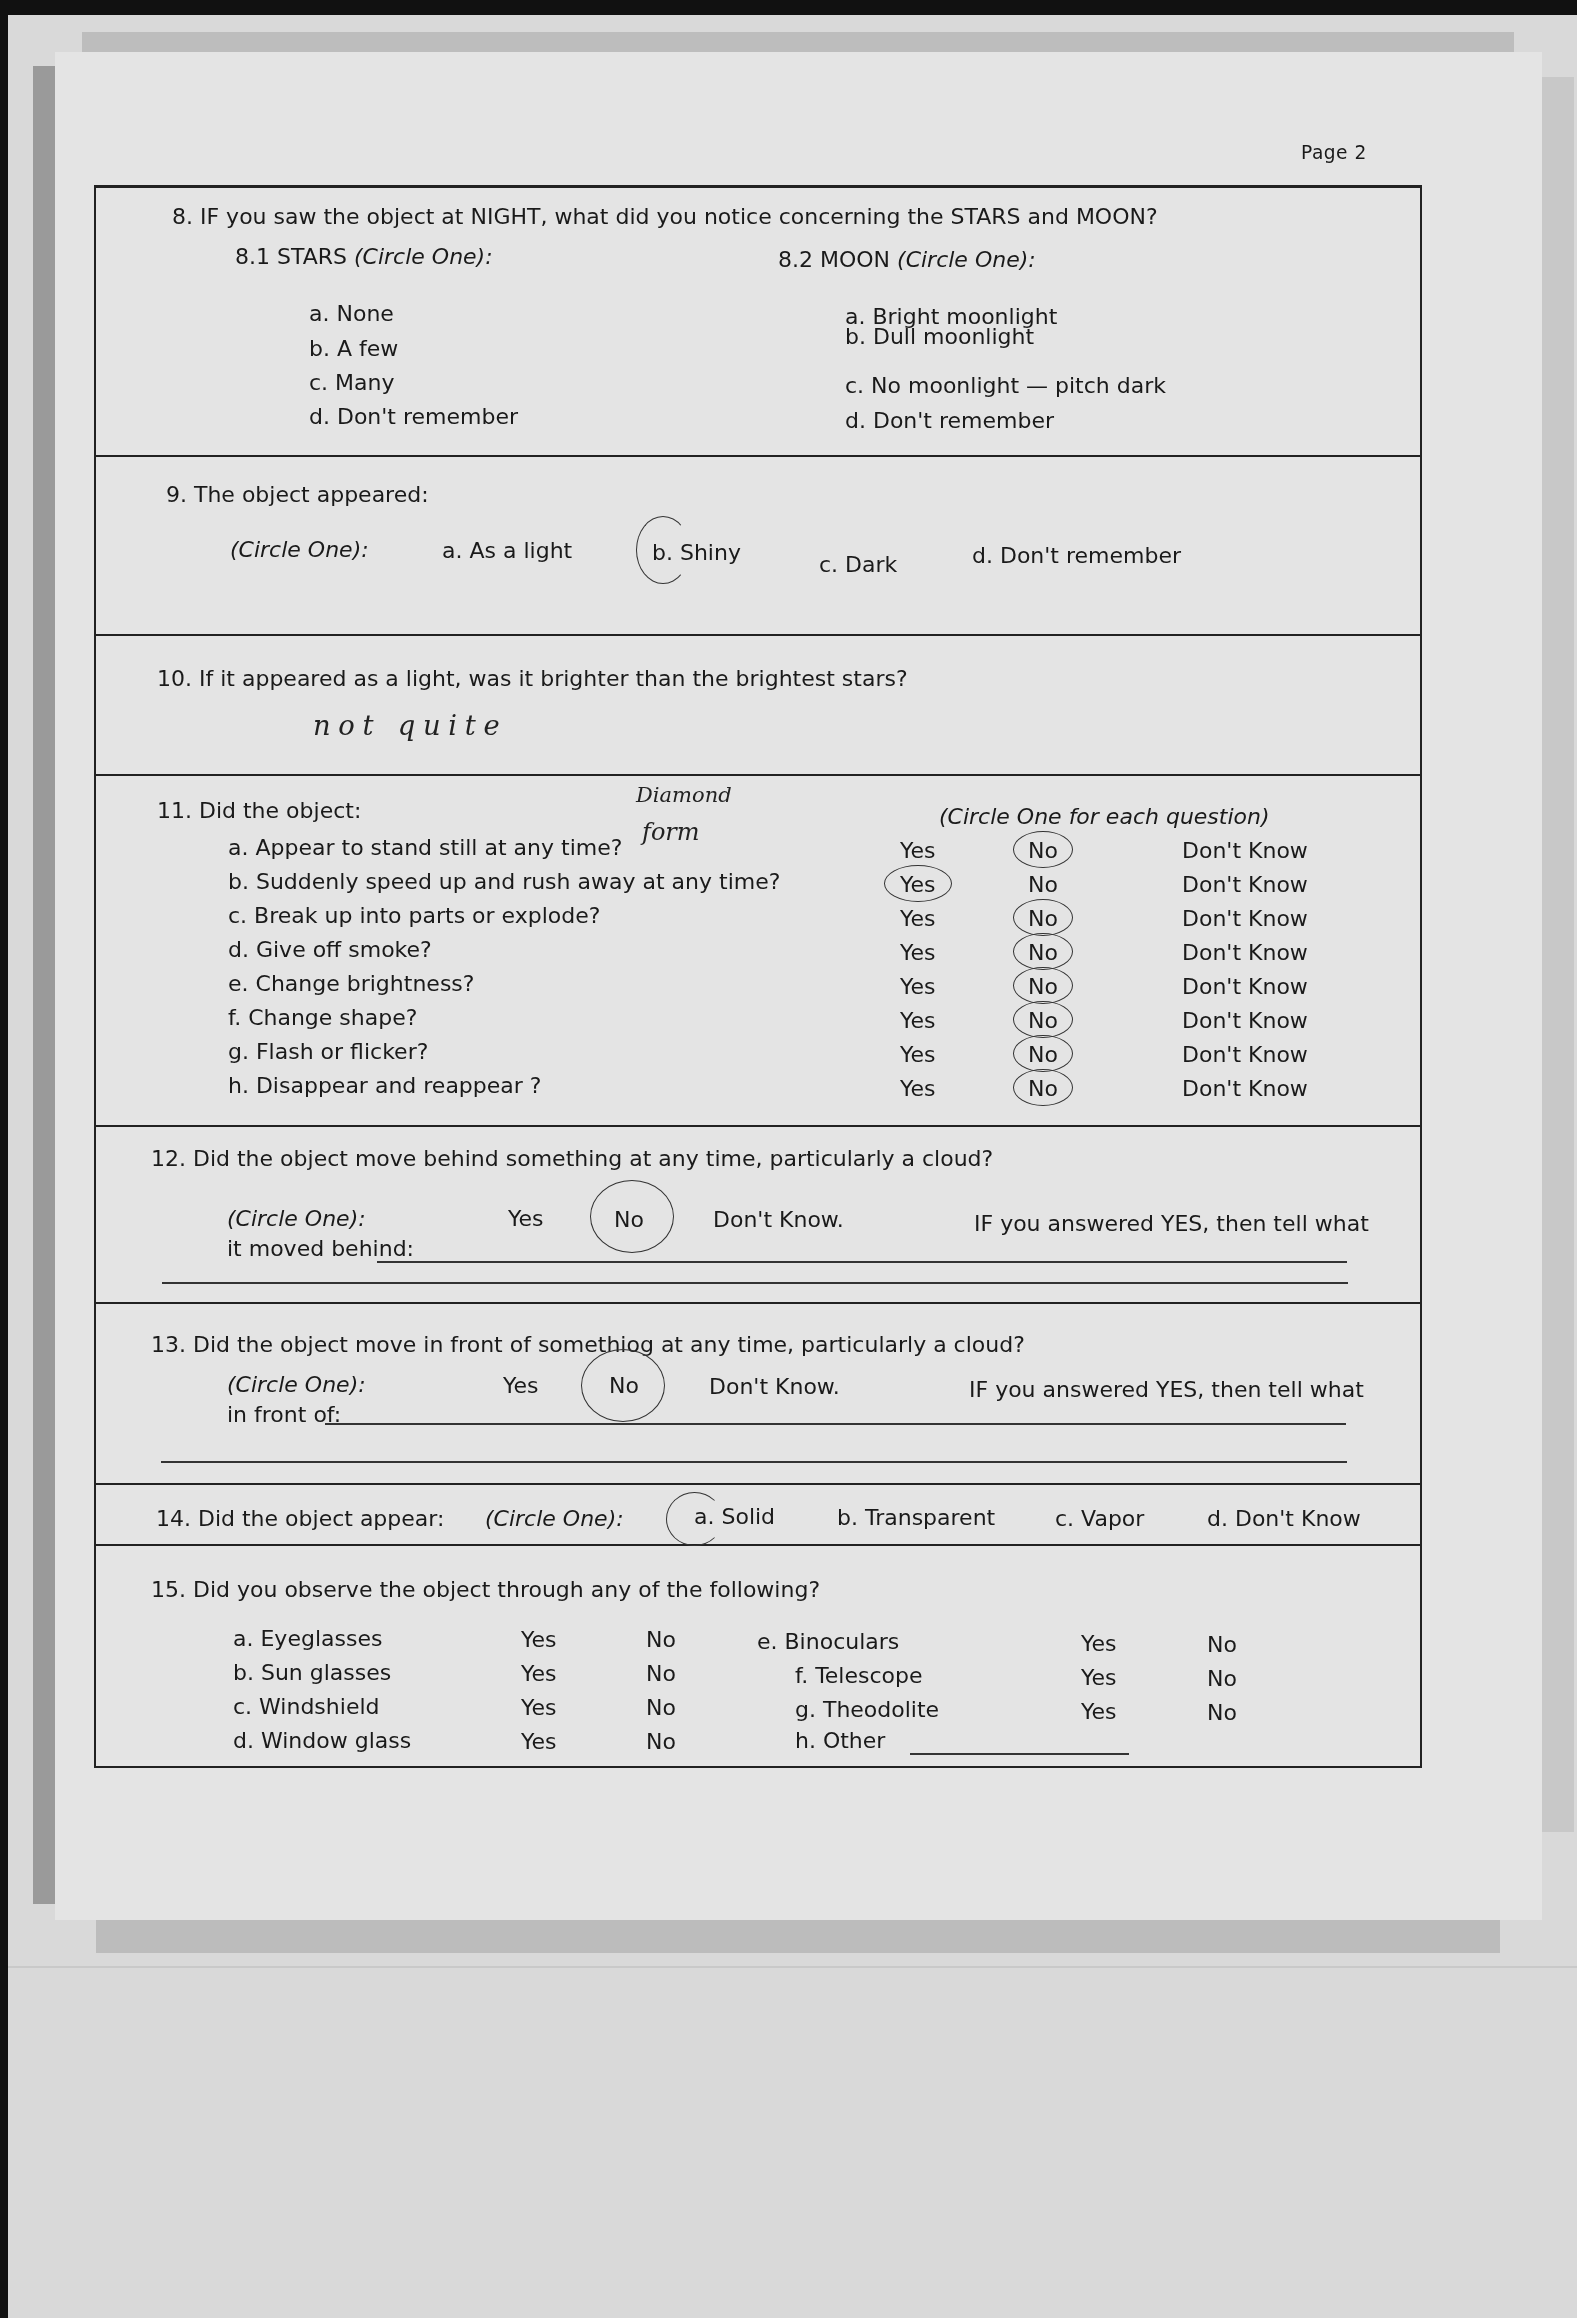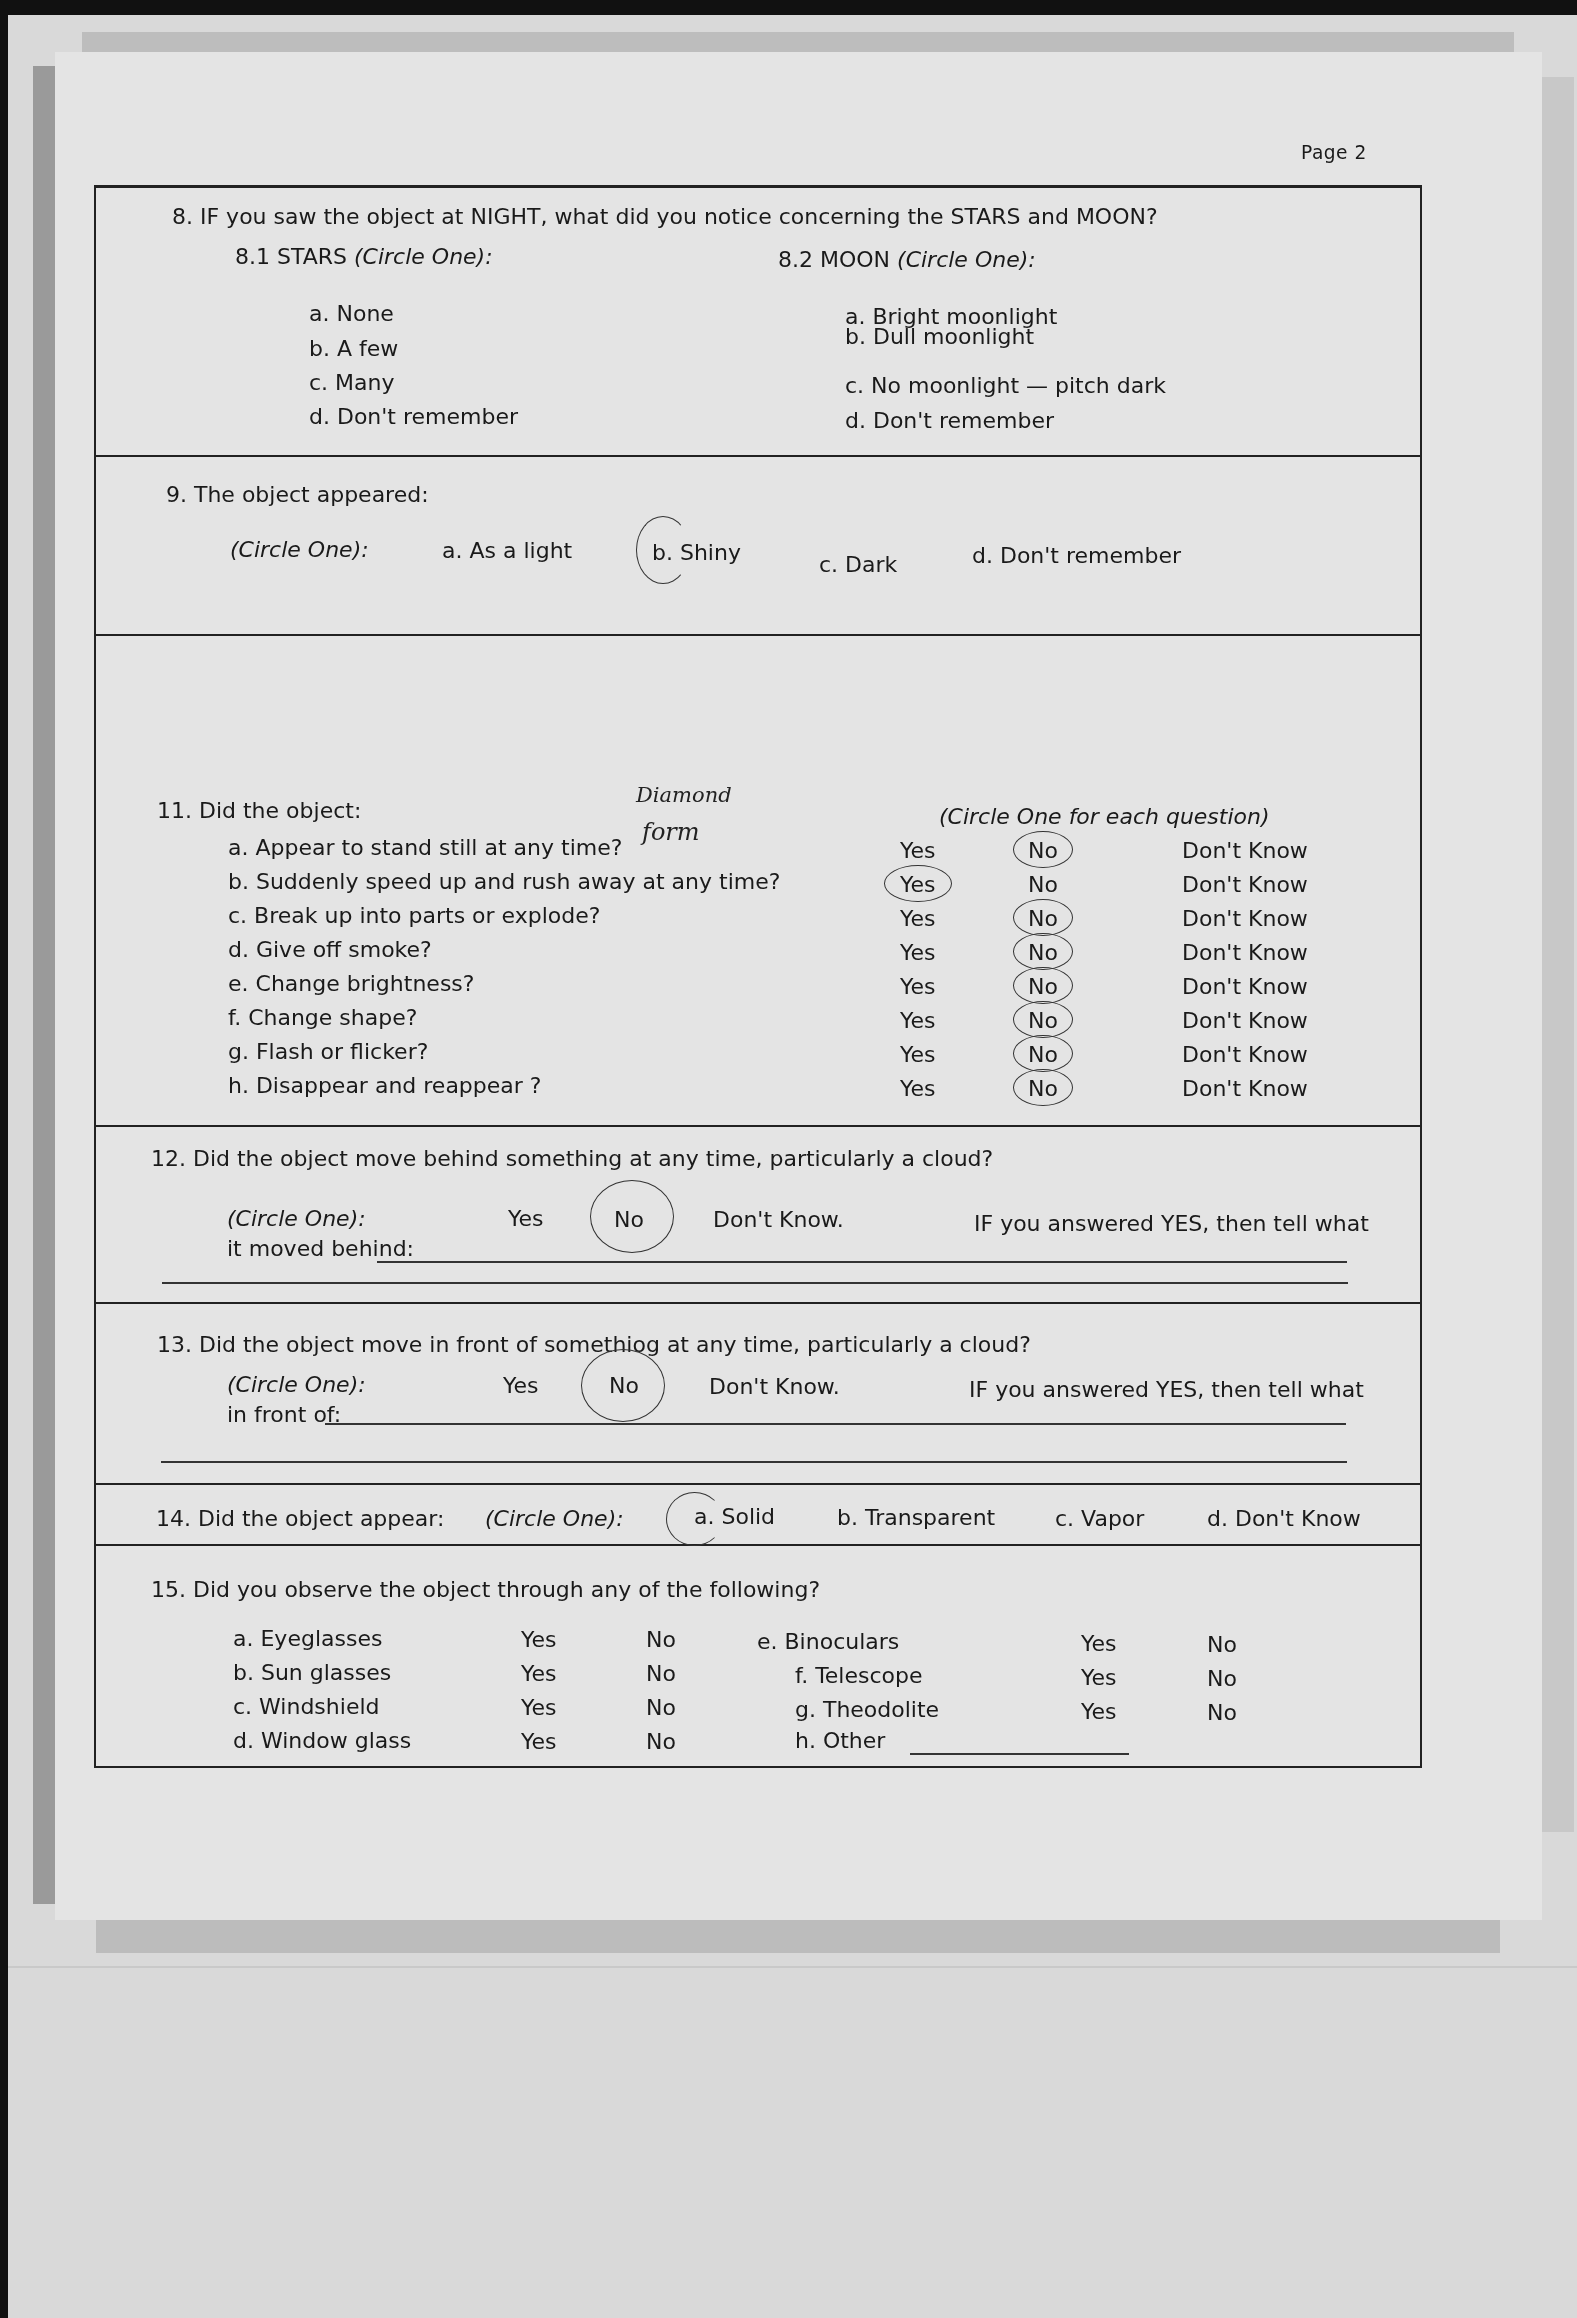--- a/index.html
+++ b/index.html
@@ -60,20 +60,24 @@
   <div class="section" style="top:270px; height:176px;">
     <div class="t" style="left:70px; top:26px;">9.  The object appeared:</div>
     <div class="t it" style="left:134px; top:81px;">(Circle One):</div>
     <div class="t" style="left:346px; top:82px;">a.  As a light</div>
     <div class="t" style="left:556px; top:84px;">b.  Shiny</div>
     <div class="circ" style="left:540px; top:58px; width:52px; height:66px; border-right-color:transparent;"></div>
     <div class="t" style="left:723px; top:96px;">c.  Dark</div>
     <div class="t" style="left:876px; top:87px;">d.  Don't remember</div>
   </div>
 
+  <div class="section" style="top:448px; height:138px;">
+    <div class="t" style="left:61px; top:32px;">10.  If it appeared as a light, was it brighter than the brightest stars?</div>
+    <div class="hand" style="left:217px; top:74px; letter-spacing:7.7px;">not quite</div>
+  </div>
 
   <div class="section" style="top:589px; height:348px;">
     <div class="t" style="left:61px; top:23px;">11.  Did the object:</div>
     <div class="hand" style="left:540px; top:5.5px; font-size:21px;">Diamond</div>
     <div class="hand" style="left:546px; top:41px; font-size:24px;">form</div>
     <div class="t it" style="left:843px; top:28.5px;">(Circle One for each question)</div>
 
     <div id="q11-rows">
         <div>
           <div class="t" style="left: 132px; top: 60px;">a.  Appear to stand still at any time?</div>
@@ -141,21 +145,21 @@
     <div class="t" style="left:518px; top:81px;">No</div>
     <div class="circ" style="left:494px; top:52px; width:82px; height:71px;"></div>
     <div class="t" style="left:617px; top:81px;">Don't Know.</div>
     <div class="t" style="left:878px; top:85px;">IF you answered YES, then tell what</div>
     <div class="t" style="left:131px; top:110px;">it moved behind:</div>
     <div class="uline" style="left:281px; top:133px; width:970px;"></div>
     <div class="uline" style="left:66px; top:154px; width:1186px;"></div>
   </div>
 
   <div class="section" style="top:1117px; height:178px;">
-    <div class="t" style="left:61px; top:28.5px;">13.  Did the object move in front of somethiog at any time, particularly a cloud?</div>
+    <div class="t" style="left:55px; top:28.5px;">13.  Did the object move in front of somethiog at any time, particularly a cloud?</div>
     <div class="t it" style="left:131px; top:69px;">(Circle One):</div>
     <div class="t" style="left:407px; top:70px;">Yes</div>
     <div class="t" style="left:513px; top:70px;">No</div>
     <div class="circ" style="left:485px; top:44px; width:82px; height:71px;"></div>
     <div class="t" style="left:613px; top:71px;">Don't Know.</div>
     <div class="t" style="left:873px; top:74px;">IF you answered YES, then tell what</div>
     <div class="t" style="left:131px; top:99px;">in front of:</div>
     <div class="uline" style="left:229px; top:118px; width:1021px;"></div>
     <div class="uline" style="left:65px; top:156px; width:1186px;"></div>
   </div>

